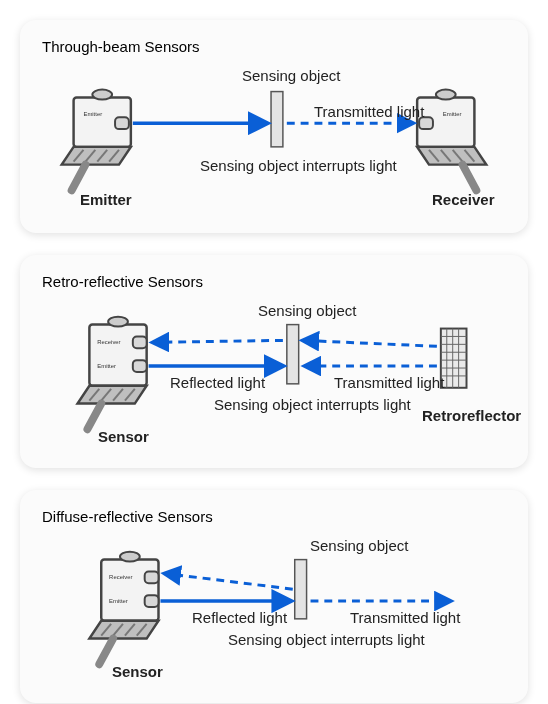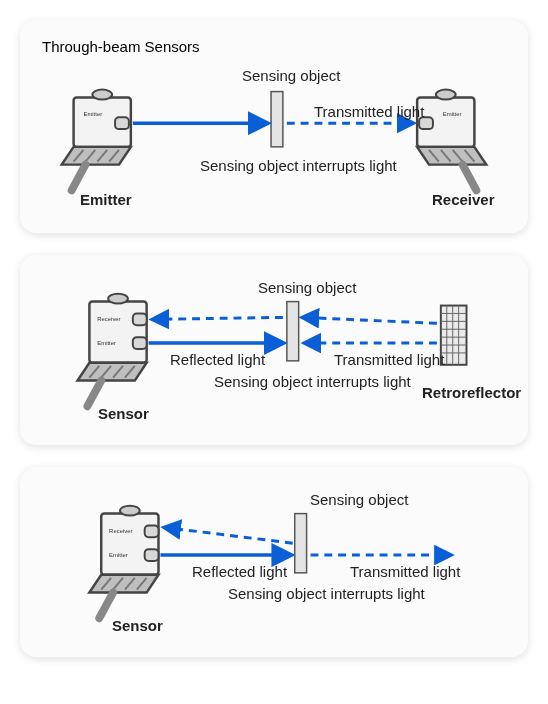--- a/index.html
+++ b/index.html
@@ -89,20 +89,21 @@
     </svg>
     <div class="lbl" style="left:200px; top:6px;">Sensing object</div>
     <div class="lbl" style="left:272px; top:42px;">Transmitted light</div>
     <div class="lbl" style="left:158px; top:96px;">Sensing object interrupts light</div>
     <div class="lbl bold" style="left:38px; top:130px;">Emitter</div>
     <div class="lbl bold" style="left:390px; top:130px;">Receiver</div>
   </div>
 </div>
 
 <div class="panel">
+  <div class="panel-title">Retro-reflective Sensors</div>
   <div class="diagram">
     <svg class="scene" viewBox="0 0 470 150">
       <defs>
         <marker id="arrBlue2" viewBox="0 0 10 10" refX="8" refY="5" markerWidth="7" markerHeight="7" orient="auto">
           <path d="M0,0 L10,5 L0,10 z" fill="#0a5fd6"></path>
         </marker>
       </defs>
 
       <g>
         <rect x="48" y="28" width="58" height="62" rx="3" fill="#f3f3f3" stroke="#444" stroke-width="2.5"></rect>
@@ -147,20 +148,21 @@
     <div class="lbl" style="left:216px; top:6px;">Sensing object</div>
     <div class="lbl" style="left:128px; top:78px;">Reflected light</div>
     <div class="lbl" style="left:292px; top:78px;">Transmitted light</div>
     <div class="lbl" style="left:172px; top:100px;">Sensing object interrupts light</div>
     <div class="lbl bold" style="left:56px; top:132px;">Sensor</div>
     <div class="lbl bold" style="left:380px; top:111px;">Retroreflector</div>
   </div>
 </div>
 
 <div class="panel">
+  <div class="panel-title">Diffuse-reflective Sensors</div>
   <div class="diagram">
     <svg class="scene" viewBox="0 0 470 150">
       <defs>
         <marker id="arrBlue3" viewBox="0 0 10 10" refX="8" refY="5" markerWidth="7" markerHeight="7" orient="auto">
           <path d="M0,0 L10,5 L0,10 z" fill="#0a5fd6"></path>
         </marker>
       </defs>
 
       <g>
         <rect x="60" y="28" width="58" height="62" rx="3" fill="#f3f3f3" stroke="#444" stroke-width="2.5"></rect>

